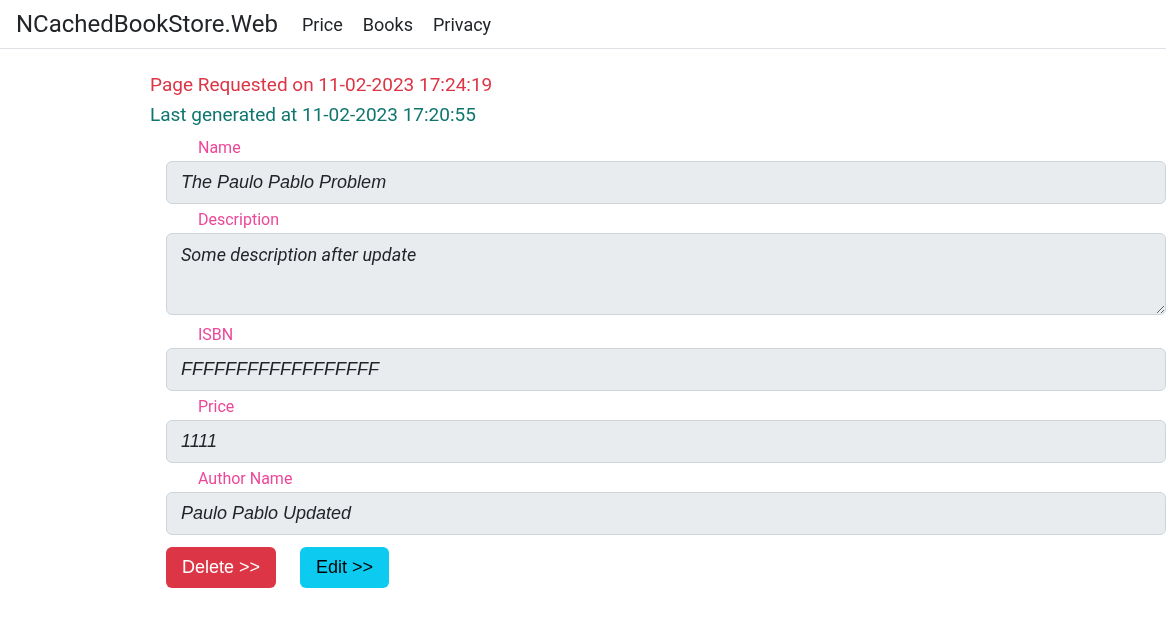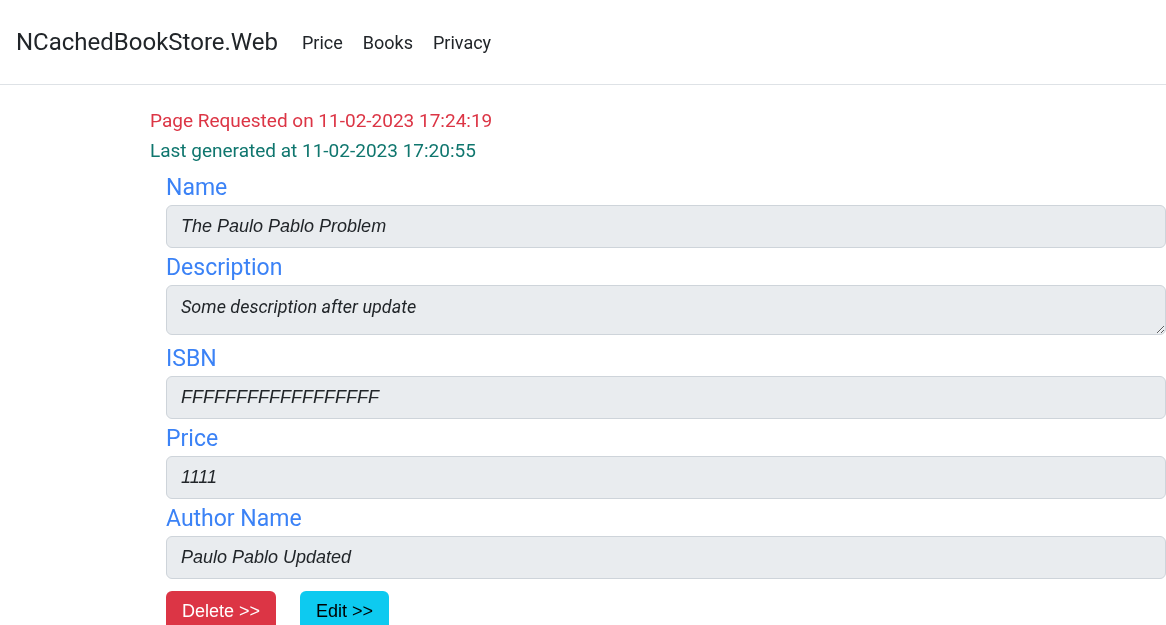--- a/index.html
+++ b/index.html
@@ -10,21 +10,21 @@
     body {
       font-family: -apple-system, BlinkMacSystemFont, "Segoe UI", Roboto, "Helvetica Neue", Arial, sans-serif;
       font-size: 16px;
       color: #212529;
       background: #fff;
       width: 1166px;
     }
     .navbar {
       display: flex;
       align-items: center;
-      padding: 28px 16px;
+      padding: 10px 16px;
       border-bottom: 1px solid #dee2e6;
       background: #fff;
     }
     .navbar-brand {
       font-size: 24px;
       color: #212529;
       margin-right: 24px;
       text-decoration: none;
     }
     .nav-link {
@@ -44,39 +44,40 @@
     .status-generated {
       color: #0f766e;
       font-size: 19px;
       margin-bottom: 12px;
       margin-top: 7px;
     }
     .form-section {
       padding-left: 16px;
     }
     .form-label {
-      font-size: 23px;
-      color: #3b82f6;
+      font-size: 16px;
+      color: #ec4899;
       display: block;
       margin-bottom: 4px;
       margin-top: 6px;
+      margin-left: 32px;
     }
     .form-control,
     .form-control-textarea {
       width: 100%;
       padding: 10px 14px;
       font-size: 18px;
       background-color: #e9ecef;
       border: 1px solid #ced4da;
       border-radius: 6px;
       color: #212529;
       font-style: italic;
     }
     .form-control-textarea {
-      height: 50px;
+      height: 82px;
       resize: vertical;
       font-family: inherit;
     }
     .btn-row {
       margin-top: 12px;
       display: flex;
       gap: 24px;
     }
     .btn {
       padding: 10px 16px;

